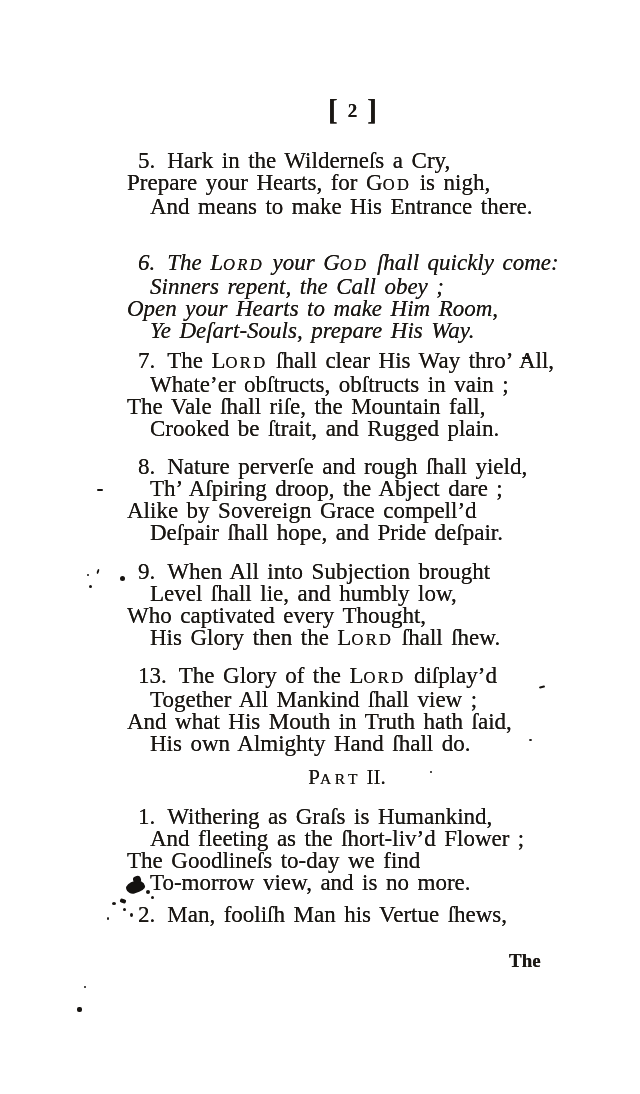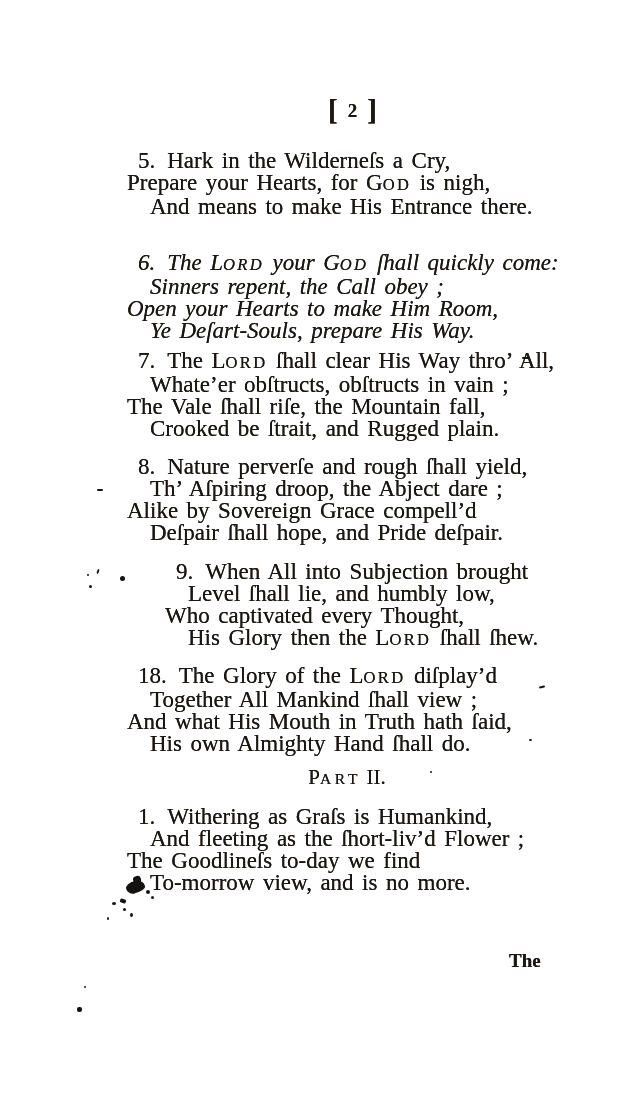--- a/index.html
+++ b/index.html
@@ -24,21 +24,21 @@
   .stanza{
     position:absolute;left:127px;width:450px;
     font-size:23px;line-height:22px;
     word-spacing:.12em;
     text-shadow:0 0 .5px rgba(22,19,15,.9);
   }
   #stanza-5{top:150px;}
   #stanza-6{top:252px;font-style:italic;}
   #stanza-7{top:350px;}
   #stanza-8{top:456px;}
-  #stanza-9{top:561px;margin-left:38px;}
+  #stanza-9{top:561px;}
   #stanza-10{top:665px;}
   #stanza-p2-1{top:806px;}
   #stanza-p2-2{top:904px;}
   .vline{white-space:nowrap;}
   .vline.n{padding-left:11px;}
   .vline.ind{padding-left:23px;}
   .num{margin-right:12px;}
   .sc{font-size:.72em;letter-spacing:.14em;}
   
   .part-heading{
@@ -94,32 +94,33 @@
         <div class="vline flush">Alike by Sovereign Grace compell’d</div>
         <div class="vline ind">Deſpair ſhall hope, and Pride deſpair.</div>
       </div>
       <div class="stanza" id="stanza-9">
         <div class="vline n"><span class="num">9.</span>When All into Subjection brought</div>
         <div class="vline ind">Level ſhall lie, and humbly low,</div>
         <div class="vline flush">Who captivated every Thought,</div>
         <div class="vline ind">His Glory then the L<span class="sc">ORD</span> ſhall ſhew.</div>
       </div>
       <div class="stanza" id="stanza-10">
-        <div class="vline n"><span class="num">18.</span>The Glory of the L<span class="sc">ORD</span> diſplay’d</div>
+        <div class="vline n"><span class="num">13.</span>The Glory of the L<span class="sc">ORD</span> diſplay’d</div>
         <div class="vline ind">Together All Mankind ſhall view ;</div>
         <div class="vline flush">And what His Mouth in Truth hath ſaid,</div>
         <div class="vline ind">His own Almighty Hand ſhall do.</div>
       </div>
       <div class="stanza" id="stanza-p2-1">
         <div class="vline n"><span class="num">1.</span>Withering as Graſs is Humankind,</div>
         <div class="vline ind">And fleeting as the ſhort-liv’d Flower ;</div>
         <div class="vline flush">The Goodlineſs to-day we find</div>
         <div class="vline ind">To-morrow view, and is no more.</div>
       </div>
       <div class="stanza" id="stanza-p2-2">
+        <div class="vline n"><span class="num">2.</span>Man, fooliſh Man his Vertue ſhews,</div>
       </div>
     </div>
 
   <div class="part-heading">P<span class="sc">ART</span> II.</div>
 
   <div class="catchword">The</div>
 
   <div class="blot" style="left:126px;top:881px;width:19px;height:12px;"></div>
   <div class="blot" style="left:133px;top:876px;width:8px;height:7px;"></div>
   <div class="mark" style="left:146px;top:890px;width:4px;height:4px;"></div>

